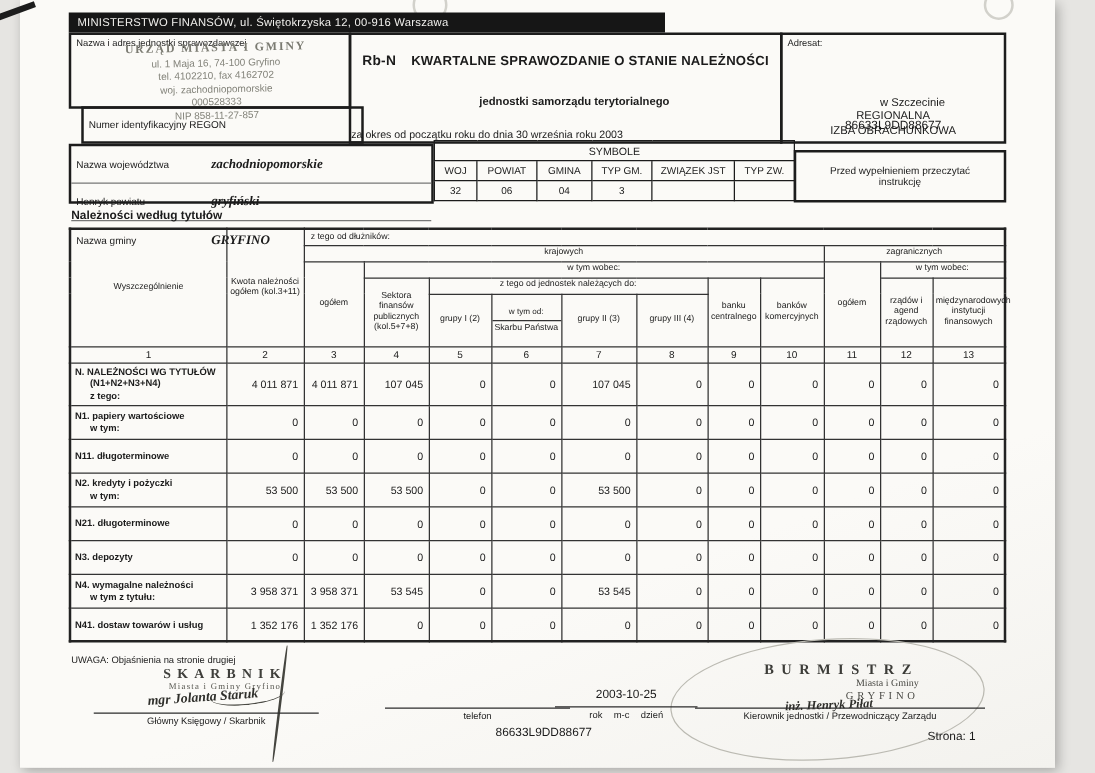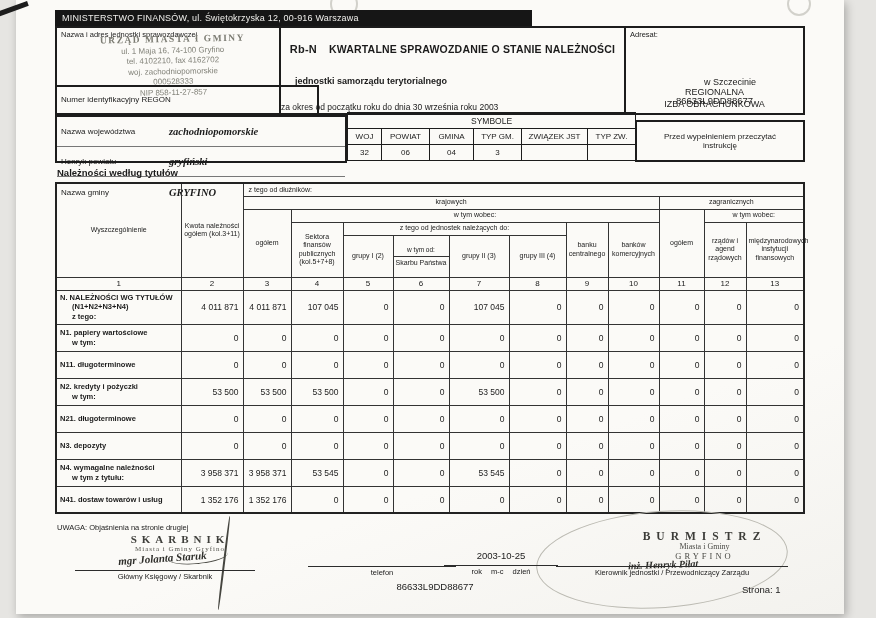--- a/index.html
+++ b/index.html
@@ -23,38 +23,38 @@
   .punch1 { left:330px; top:-10px; width:28px; height:28px; }
   .punch2 { left:787px; top:-8px; width:24px; height:24px; }
 
   .ministry-bar {
     position:absolute; left:55px; top:10px; width:477px; height:16px;
     background:#161616; color:#f0efec; font-size:9px; line-height:16px;
     padding-left:7px; letter-spacing:.2px; white-space:nowrap; overflow:hidden;
   }
   .hdr-box { position:absolute; border:2px solid #1c1c1c; background:transparent; }
   .box-reporter { left:55px; top:26px; width:226px; height:61px; }
-  .box-regon    { left:55px; top:85px; width:264px; height:30px; }
+  .box-regon    { left:65px; top:85px; width:226px; height:30px; }
   .box-center   { left:279px; top:26px; width:347px; height:89px; }
   .box-addressee{ left:624px; top:26px; width:181px; height:89px; }
   .small-label { position:absolute; left:4px; top:2px; font-size:7.5px; color:#222; }
   .stamp-overlay {
     position:absolute; left:0; right:-10px; top:5px; text-align:center;
     color:#83837a; font-size:8px; line-height:1.32; transform:rotate(-1.2deg);
     pointer-events:none;
   }
   .stamp-overlay .stamp-big {
     font-family:"Liberation Serif", serif; font-weight:bold; font-size:9.5px;
     letter-spacing:1.5px; color:#7b7b72; white-space:nowrap;
   }
   .regon-label { position:absolute; left:4px; top:8px; font-size:8px; }
   .form-title-row { position:absolute; left:0; right:0; top:15px; text-align:center;
     font-weight:bold; font-size:10.5px; letter-spacing:.2px; }
   .form-code { margin-right:12px; font-size:11px; }
-  .form-subtitle { position:absolute; left:14px; right:0; top:48px; 
+  .form-subtitle { position:absolute; left:14px; right:0; top:48px; text-align:center;
     font-weight:bold; font-size:9px; }
   .form-period { position:absolute; left:0; right:0; top:74px; font-size:8.5px; }
   .addr-lines { position:absolute; left:0; right:0; top:18px; text-align:center;
     font-size:9px; line-height:1.35;margin-top:40px; }
   .addr-city { position:absolute; left:0; right:0; top:49px; text-align:center; font-size:9px;padding-left:31px; }
   .addr-id { position:absolute; left:0; right:0; top:67px; text-align:center; font-size:9.5px; }
 
   .loc-box { position:absolute; left:55px; top:115px; width:292px; height:48px;
     border:2px solid #1c1c1c; }
   .loc-row { display:flex; height:30px; align-items:center; border-bottom:1px solid #777; }
@@ -117,21 +117,21 @@
     letter-spacing:5px; white-space:nowrap; }
   .stamp-sub { font-family:"Liberation Serif", serif; font-size:7px; letter-spacing:1px; color:#56564f; }
   .script-sig { position:absolute; font-family:"Liberation Serif", serif; font-style:italic;
     font-weight:bold; color:#2f2f2b; white-space:nowrap; }
   .sig1 { left:118px; top:552px; font-size:11px; transform:rotate(-4deg); }
   .sig2 { left:628px; top:559px; font-size:10px; transform:rotate(-2deg); }
   .pen-stroke { position:absolute; left:223px; top:516px; width:2px; height:94px;
     background:#45453f; transform:rotate(7deg); border-radius:40%; }
   .pen-loop { position:absolute; left:168px; top:548px; width:60px; height:16px;
     border-bottom:1.5px solid #4a4a44; border-radius:50%; transform:rotate(-6deg); }
-  .stamp-burmistrz { position:absolute; left:622px; top:530px; width:165px; text-align:center;
+  .stamp-burmistrz { position:absolute; left:570px; top:530px; width:165px; text-align:right;
     color:#3c3c38; }
   .stamp-burmistrz .stamp-title { letter-spacing:6px; font-size:11.5px; }
   .stamp-b-sub1 { font-family:"Liberation Serif", serif; font-size:8px; color:#4a4a45; }
   .stamp-b-sub2 { font-family:"Liberation Serif", serif; font-size:8.5px; letter-spacing:3px; color:#4a4a45; }
   .oval-stamp { position:absolute; left:536px; top:511px; width:252px; height:97px;
     border:1.5px solid #bbbab2; border-radius:50%; transform:rotate(-4deg); }
 </style>
 </head>
 <body>
 

